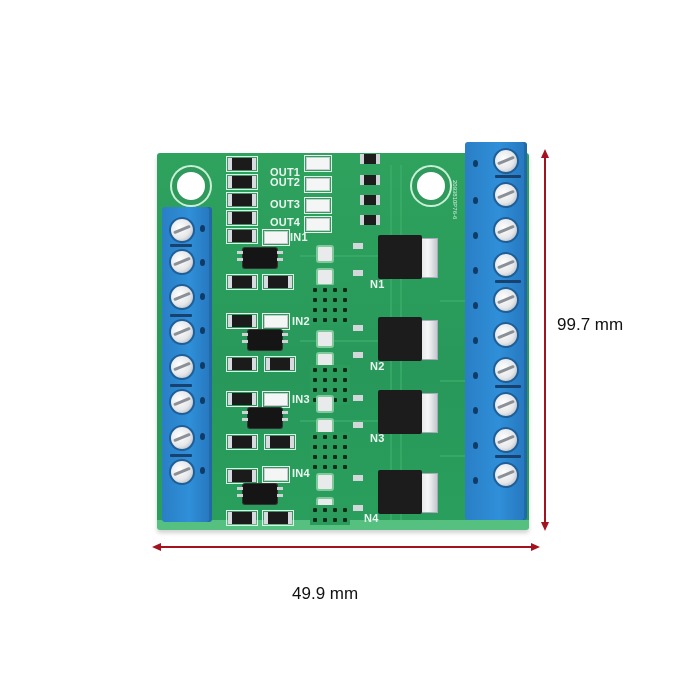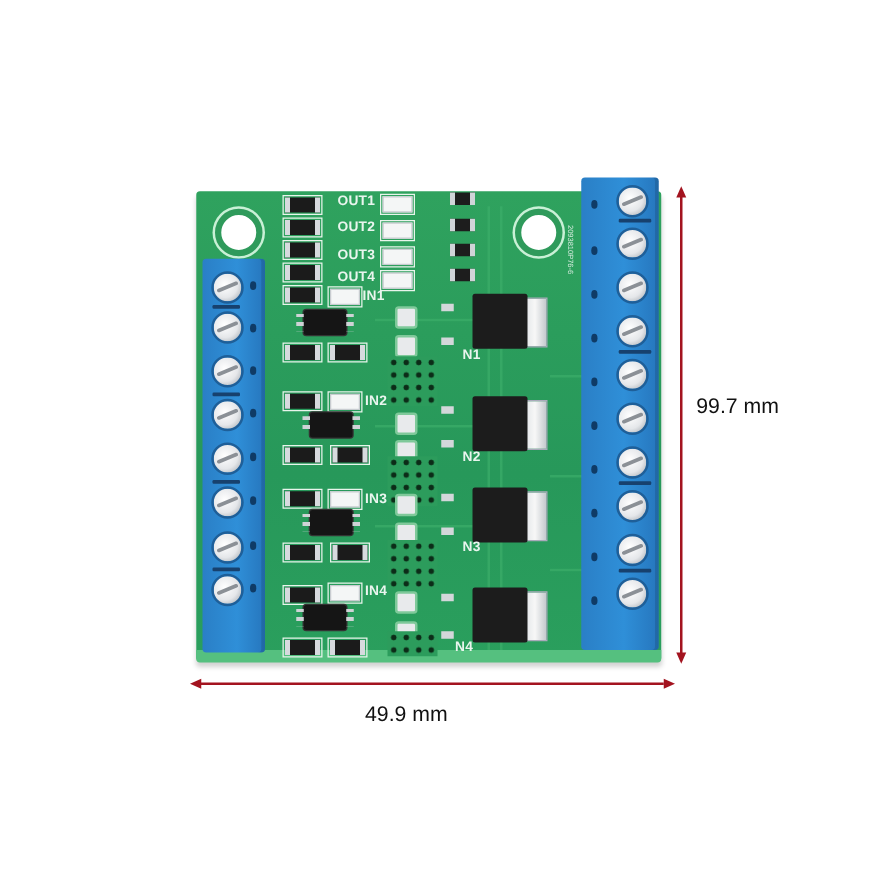--- a/index.html
+++ b/index.html
@@ -103,21 +103,21 @@
 <div class="abs mount-hole" style="left:412px;top:167px;"></div>
 
 <div class="silk-vert" style="left:458px;top:180px;">2093810P76-6</div>
 
 <div class="smd-r" style="left:228px;top:158px;"></div>
 <div class="smd-r" style="left:228px;top:176px;"></div>
 <div class="smd-r" style="left:228px;top:194px;"></div>
 <div class="smd-r" style="left:228px;top:212px;"></div>
 <div class="smd-r" style="left:228px;top:230px;"></div>
 
-<div class="silk" style="left:270px;top:155px;">OUT1</div>
+<div class="silk" style="left:270px;top:166px;">OUT1</div>
 <div class="silk" style="left:270px;top:176px;">OUT2</div>
 <div class="silk" style="left:270px;top:198px;">OUT3</div>
 <div class="silk" style="left:270px;top:216px;">OUT4</div>
 
 <div class="led" style="left:306px;top:157px;"></div>
 <div class="led" style="left:306px;top:178px;"></div>
 <div class="led" style="left:306px;top:199px;"></div>
 <div class="led" style="left:306px;top:218px;"></div>
 
 <div class="diode" style="left:360px;top:154px;"></div>
@@ -235,13 +235,13 @@
 </div>
 
 <div class="arrow-up" style="left:541px;top:149px;"></div>
 <div class="dim-line" style="left:544px;top:156px;width:2px;height:368px;"></div>
 <div class="arrow-down" style="left:541px;top:522px;"></div>
 <div class="dim-label" style="left:557px;top:315px;">99.7 mm</div>
 
 <div class="arrow-left" style="left:152px;top:543px;"></div>
 <div class="dim-line" style="left:159px;top:546px;width:372px;height:2px;"></div>
 <div class="arrow-right" style="left:531px;top:543px;"></div>
-<div class="dim-label" style="left:292px;top:562px;">49.9 mm</div>
+<div class="dim-label" style="left:292px;top:584px;">49.9 mm</div>
 
 </body></html>

